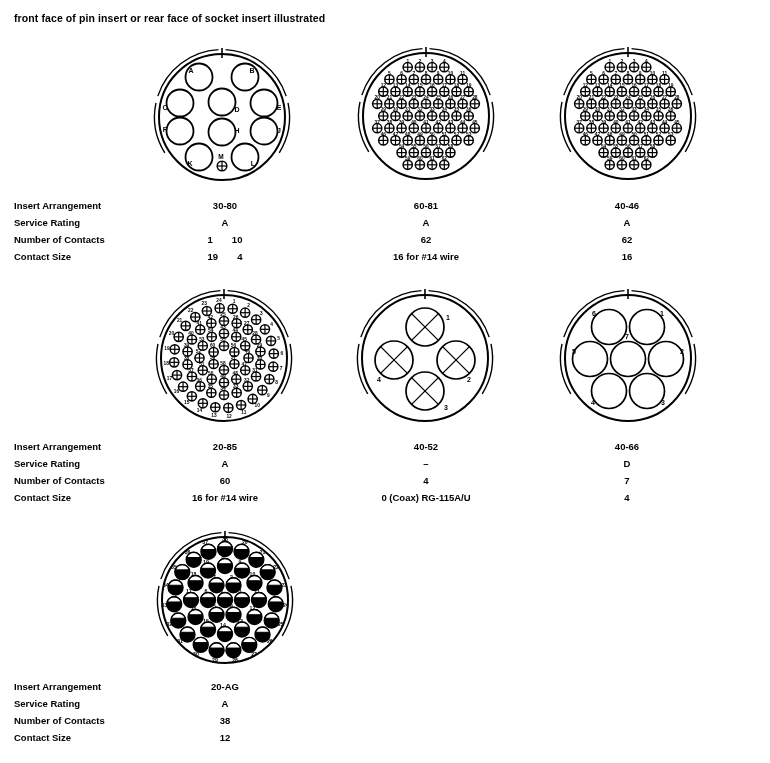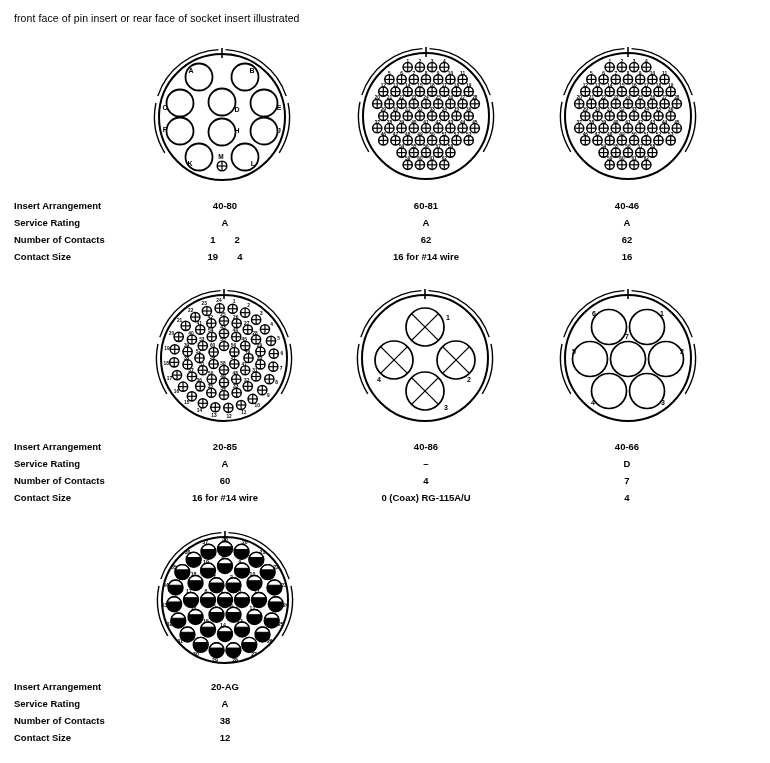--- a/index.html
+++ b/index.html
@@ -2,21 +2,21 @@
 <html><head>
 <meta charset="utf-8">
 <style>
   html,body{margin:0;padding:0;}
   body{
     width:770px;height:763px;background:#ffffff;position:relative;
     font-family:"Liberation Sans",sans-serif;color:#000;overflow:hidden;
   }
   .title{
     position:absolute;left:14px;top:12px;
-    font-size:10.5px;font-weight:normal;letter-spacing:.1px;
+    font-size:10.5px;font-weight:bold;letter-spacing:.1px;
   }
   .diagram{position:absolute;width:150px;height:150px;}
   .lbl{
     position:absolute;left:14px;width:200px;
     font-size:9.5px;font-weight:bold;white-space:nowrap;
   }
   .val{
     position:absolute;width:220px;text-align:center;
     font-size:9.5px;font-weight:bold;white-space:nowrap;
   }
@@ -1492,42 +1492,42 @@
         <path d="M -23.720255871042276 -50.48476233928078 A 7.5 7.5 0 0 1 -9.41025587104228 -50.48476233928078 Z" fill="#fff" stroke="#000" stroke-width="1"></path>
         <circle cx="-16.56525587104228" cy="-48.23476233928078" r="7.5" fill="none" stroke="#000" stroke-width="1.4"></circle>
       </g>
       <text x="-19.813345257521156" y="-55.82055887639466" font-size="5.2" font-weight="bold" text-anchor="middle" fill="#000">37</text>
     </svg></div>
 
 <div class="lbl" style="top:200px">Insert Arrangement</div>
 <div class="lbl" style="top:217px">Service Rating</div>
 <div class="lbl" style="top:234px">Number of Contacts</div>
 <div class="lbl" style="top:251px">Contact Size</div>
-<div class="val c1" style="top:200px">40-80</div>
+<div class="val c1" style="top:200px">30-80</div>
 <div class="val c1" style="top:217px">A</div>
-<div class="val c1" style="top:234px">1  2</div>
+<div class="val c1" style="top:234px">1  10</div>
 <div class="val c1" style="top:251px">19  4</div>
 <div class="val c2" style="top:200px">60-81</div>
 <div class="val c2" style="top:217px">A</div>
 <div class="val c2" style="top:234px">62</div>
 <div class="val c2" style="top:251px">16 for #14 wire</div>
 <div class="val c3" style="top:200px">40-46</div>
 <div class="val c3" style="top:217px">A</div>
 <div class="val c3" style="top:234px">62</div>
 <div class="val c3" style="top:251px">16</div>
 
 <div class="lbl" style="top:441px">Insert Arrangement</div>
 <div class="lbl" style="top:458px">Service Rating</div>
 <div class="lbl" style="top:475px">Number of Contacts</div>
 <div class="lbl" style="top:492px">Contact Size</div>
 <div class="val c1" style="top:441px">20-85</div>
 <div class="val c1" style="top:458px">A</div>
 <div class="val c1" style="top:475px">60</div>
 <div class="val c1" style="top:492px">16 for #14 wire</div>
-<div class="val c2" style="top:441px">40-86</div>
+<div class="val c2" style="top:441px">40-52</div>
 <div class="val c2" style="top:458px">–</div>
 <div class="val c2" style="top:475px">4</div>
 <div class="val c2" style="top:492px">0 (Coax) RG-115A/U</div>
 <div class="val c3" style="top:441px">40-66</div>
 <div class="val c3" style="top:458px">D</div>
 <div class="val c3" style="top:475px">7</div>
 <div class="val c3" style="top:492px">4</div>
 
 <div class="lbl" style="top:681px">Insert Arrangement</div>
 <div class="lbl" style="top:698px">Service Rating</div>

